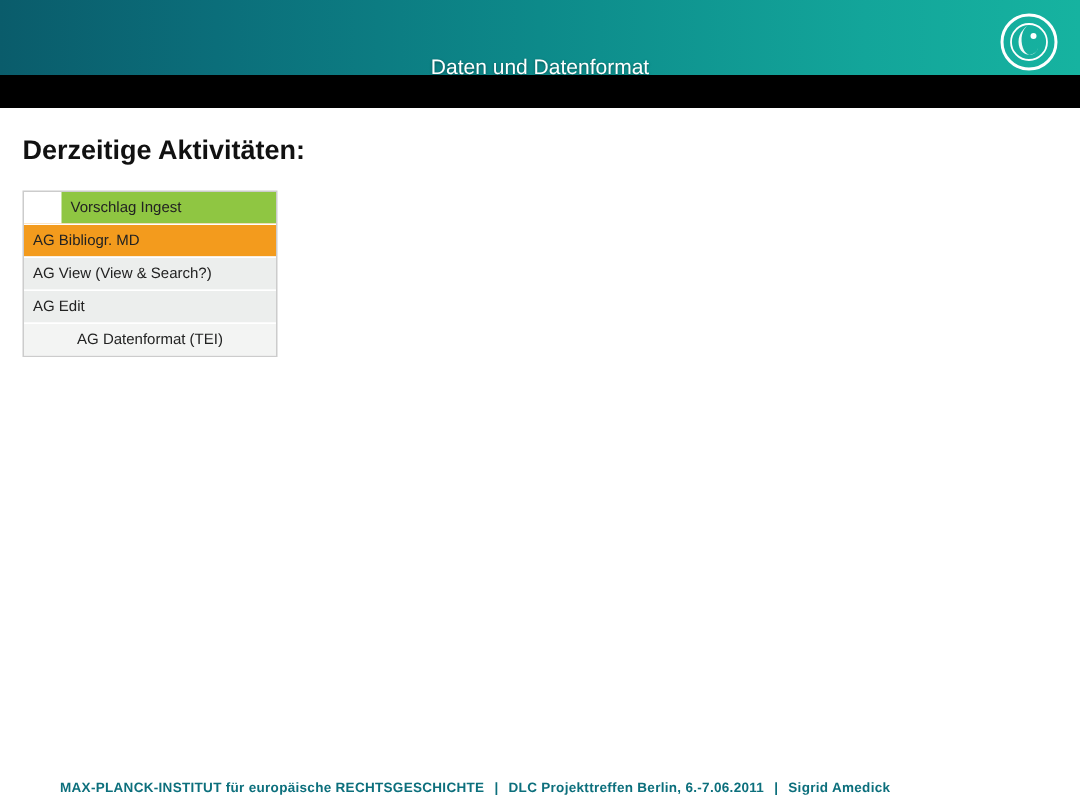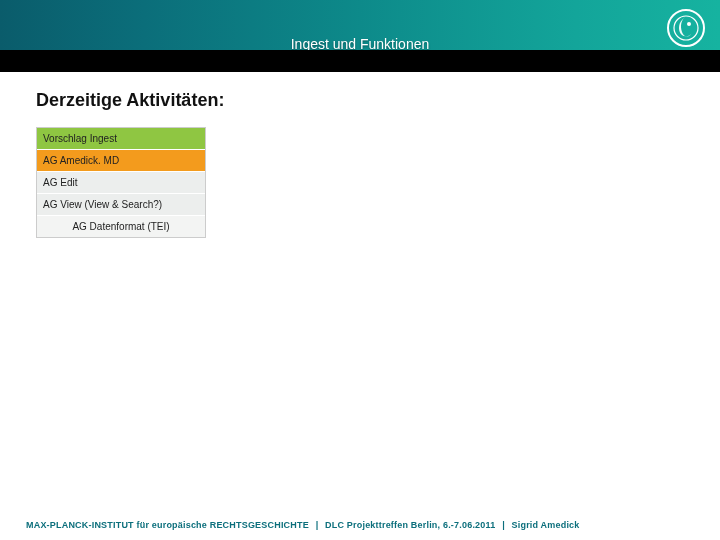--- a/index.html
+++ b/index.html
@@ -39,21 +39,21 @@
   }
   .logo {
     position: absolute;
     right: 14px;
     top: 8px;
     width: 40px;
     height: 40px;
   }
   .logo svg { width: 40px; height: 40px; }
   .content {
-    padding: 18px 28px 0 36px;
+    padding: 18px 28px 0 15px;
   }
   .section-heading {
     font-size: 18px;
     font-weight: 700;
     color: #111;
     margin-bottom: 16px;
   }
   .items {
     width: 170px;
     border: 1px solid #ccc;
@@ -63,52 +63,52 @@
     padding: 5px 6px 5px 6px;
     border-top: 1px solid #fff;
     font-weight: 400;
     color: #222;
   }
   .item:first-child { border-top: none; }
   .footer {
     position: absolute;
     left: 0; right: 0;
     bottom: 10px;
-    padding: 0 26px;
+    padding: 0 40px;
     font-size: 9px;
     font-weight: 700;
     color: #0c6f7c;
     letter-spacing: 0.2px;
     white-space: nowrap;
   }
   .footer .sep { color: #0c6f7c; padding: 0 4px; }
 </style>
 </head>
 <body>
 
 <div class="header">
-  <div class="subtitle-text">Ingest und Funktionen</div>
+  <div class="subtitle-text">Daten und Datenformat</div>
   <div class="subtitle-band"></div>
   <div class="logo">
     <svg viewBox="0 0 40 40">
       <circle cx="20" cy="20" r="18" fill="none" stroke="#ffffff" stroke-width="2"></circle>
       <circle cx="20" cy="20" r="12" fill="none" stroke="#ffffff" stroke-width="1.2"></circle>
       <path d="M20 8 C15 12 14 18 16 24 C18 30 24 30 26 24 C25 28 20 30 16 27 C12 24 12 16 16 12 C17.5 10 19 9 20 8 Z" fill="#ffffff" opacity="0.95"></path>
       <circle cx="23" cy="16" r="2" fill="#ffffff"></circle>
     </svg>
   </div>
 </div>
 
 <div class="content">
   <div class="section-heading">Derzeitige Aktivitäten:</div>
   <div class="items">
-      <div class="item" style="background: rgb(143, 198, 66);">Vorschlag Ingest</div>
-      <div class="item" style="background: rgb(243, 155, 29);">AG Amedick. MD</div>
+      <div class="item" style="background: rgb(143, 198, 66); margin-left: 25px;">Vorschlag Ingest</div>
+      <div class="item" style="background: rgb(243, 155, 29);">AG Bibliogr. MD</div>
+      <div class="item" style="background: rgb(236, 238, 237);">AG View (View &amp; Search?)</div>
       <div class="item" style="background: rgb(236, 238, 237);">AG Edit</div>
-      <div class="item" style="background: rgb(236, 238, 237);">AG View (View &amp; Search?)</div>
       <div class="item" style="background: rgb(243, 244, 243); text-align: center;">AG Datenformat (TEI)</div>
     </div>
 </div>
 
 <div class="footer">
   <span>MAX-PLANCK-INSTITUT für europäische RECHTSGESCHICHTE</span>
   <span class="sep">|</span>
   <span>DLC Projekttreffen Berlin, 6.-7.06.2011</span>
   <span class="sep">|</span>
   <span>Sigrid Amedick</span>

